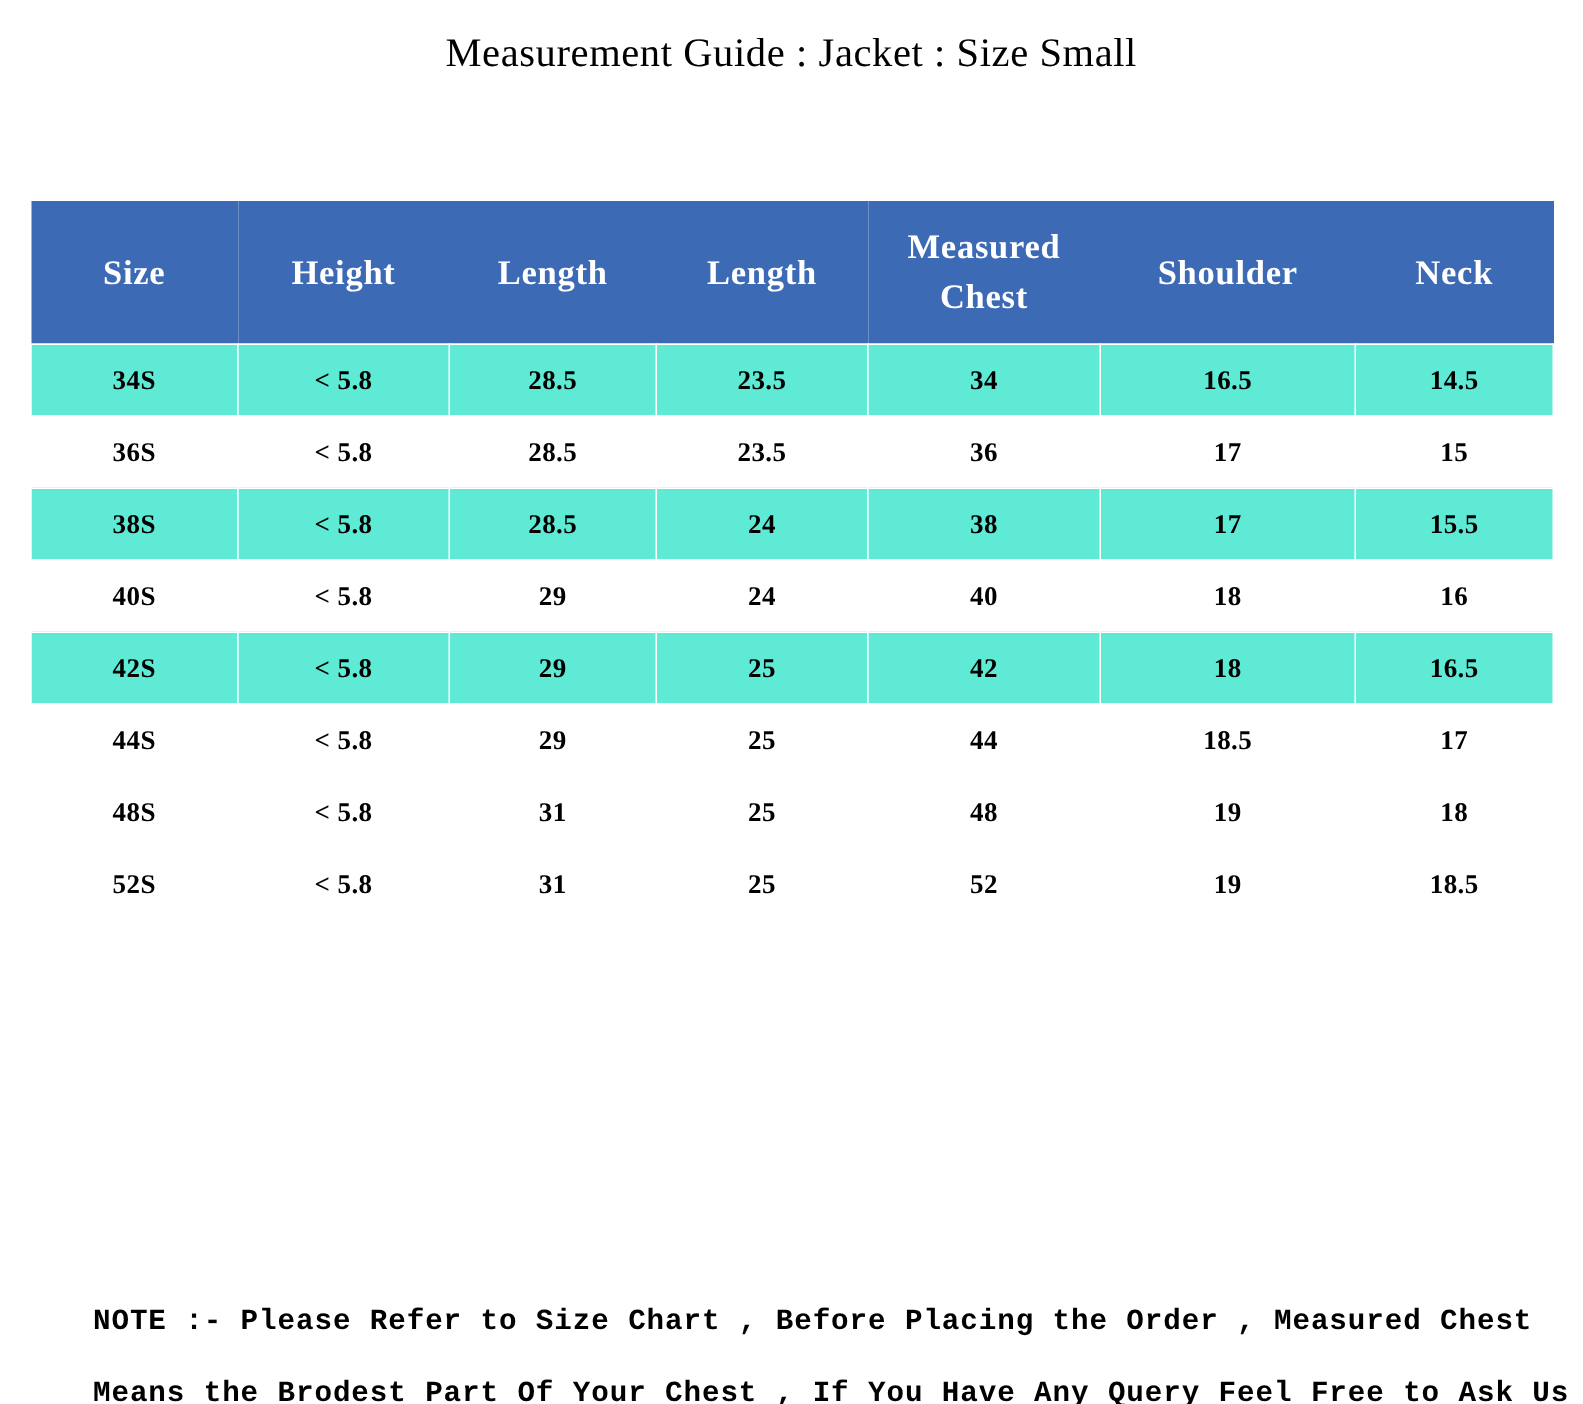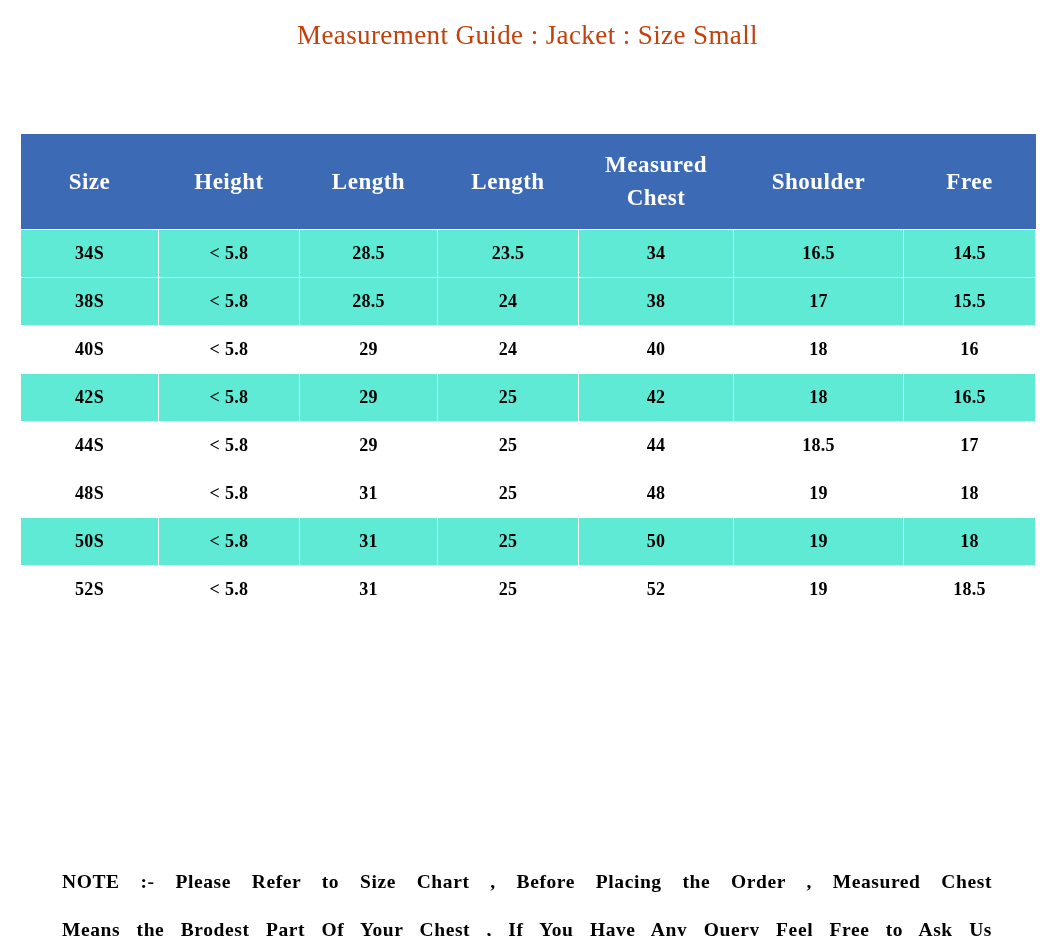--- a/index.html
+++ b/index.html
@@ -22,21 +22,21 @@
     position: relative;
   }
   .doc-title {
     text-align: center;
     font-size: 27px;
     font-family: "Liberation Serif", serif;
     font-weight: 400;
     letter-spacing: 0.4px;
     margin-top: 20px;
     margin-bottom: 0;
-    color: #c2410c;
+    color: #000000;
   }
   .table-wrap {
     position: absolute;
     left: 20px;
     top: 114px;
     width: 1015px;
   }
   table.size-table {
     border-collapse: collapse;
     width: 1015px;
@@ -95,20 +95,21 @@
     font-family: "Liberation Serif", serif;
     line-height: 2.45;
     color: #000;
     letter-spacing: 0.6px;
     text-align: justify;
     text-align-last: justify;
   }
   .note .line {
     display: block;
     white-space: nowrap;
+    font-family: Liberation Mono, monospace;
   }
 </style>
 </head>
 <body>
 
 <div class="page">
 
   <h1 class="doc-title">Measurement Guide : Jacket : Size Small</h1>
 
   <div class="table-wrap">
@@ -123,33 +124,42 @@
           <col class="c6">
       </colgroup>
       <thead>
         <tr>
           <th>Size</th>
           <th>Height</th>
           <th>Length</th>
           <th>Length</th>
           <th>Measured  Chest</th>
           <th>Shoulder</th>
-          <th>Free</th>
+          <th>Neck</th>
         </tr>
       </thead>
       <tbody>
         <tr class="odd">
           <td>34S</td>
           <td>&lt; 5.8</td>
           <td>28.5</td>
           <td>23.5</td>
           <td>34</td>
           <td>16.5</td>
           <td>14.5</td>
         </tr>
+        <tr class="even">
+          <td>36S</td>
+          <td>&lt; 5.8</td>
+          <td>28.5</td>
+          <td>23.5</td>
+          <td>36</td>
+          <td>17</td>
+          <td>15</td>
+        </tr>
         <tr class="odd">
           <td>38S</td>
           <td>&lt; 5.8</td>
           <td>28.5</td>
           <td>24</td>
           <td>38</td>
           <td>17</td>
           <td>15.5</td>
         </tr>
         <tr class="even">
@@ -181,29 +191,20 @@
         </tr>
         <tr class="even">
           <td>48S</td>
           <td>&lt; 5.8</td>
           <td>31</td>
           <td>25</td>
           <td>48</td>
           <td>19</td>
           <td>18</td>
         </tr>
-        <tr class="odd">
-          <td>50S</td>
-          <td>&lt; 5.8</td>
-          <td>31</td>
-          <td>25</td>
-          <td>50</td>
-          <td>19</td>
-          <td>18</td>
-        </tr>
         <tr class="even">
           <td>52S</td>
           <td>&lt; 5.8</td>
           <td>31</td>
           <td>25</td>
           <td>52</td>
           <td>19</td>
           <td>18.5</td>
         </tr>
       </tbody>

